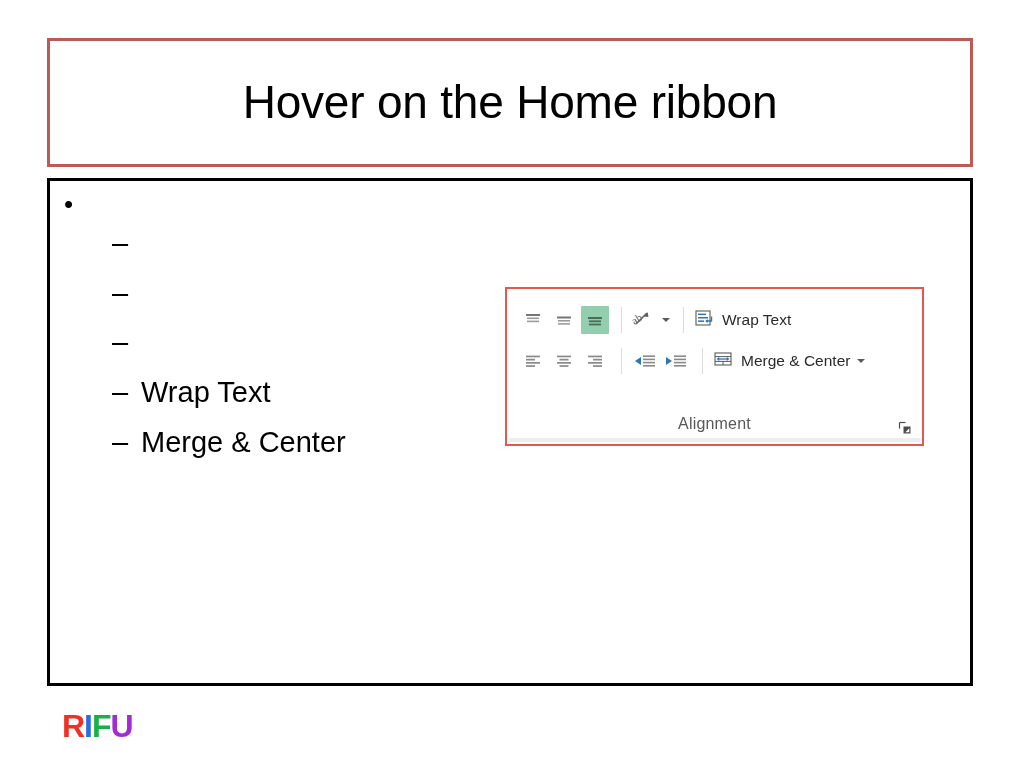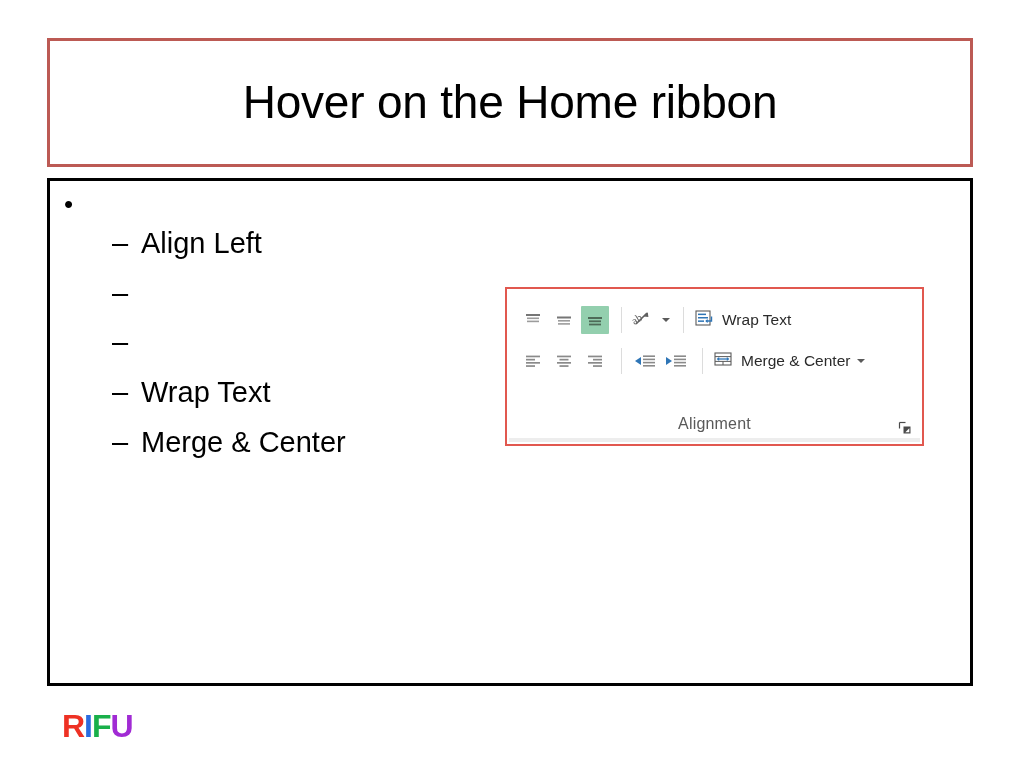--- a/index.html
+++ b/index.html
@@ -218,21 +218,20 @@
 <div id="content-box" style="border-color: rgb(0, 0, 0);">
 
   <div id="bullet-list">
 
     <div class="l1">
       <span class="marker">•</span>
     </div>
 
     <div class="l2">
       <span class="marker">–</span>
-      <span>Align Left</span>
     </div>
 
     <div class="l2">
       <span class="marker">–</span>
     </div>
 
     <div class="l2">
       <span class="marker">–</span>
     </div>
 

